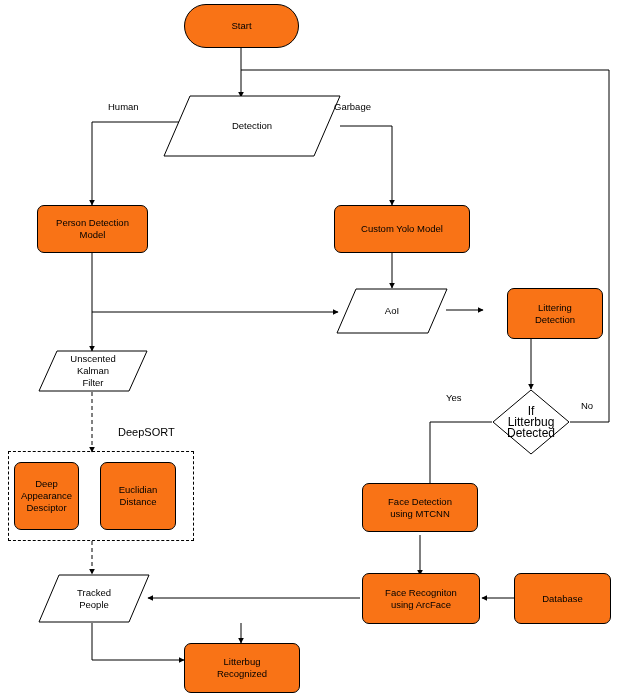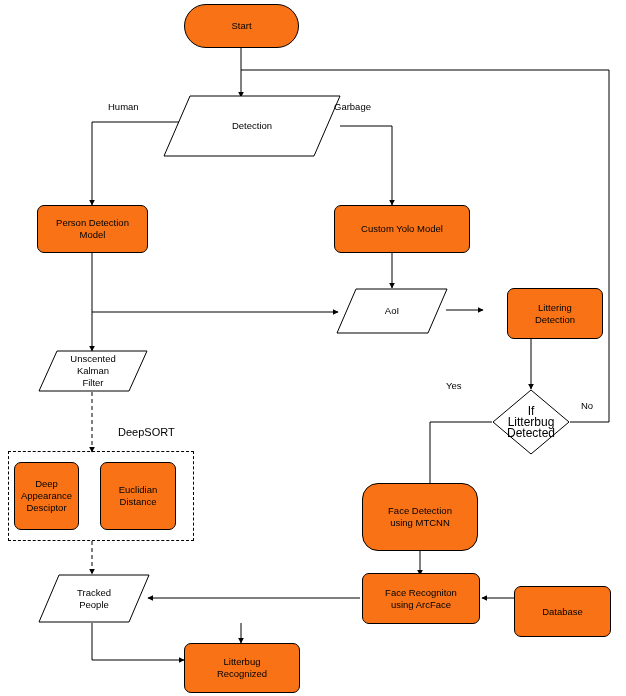--- a/index.html
+++ b/index.html
@@ -227,37 +227,37 @@
   </div>
 
   <div class="para-wrap" style="left:38px; top:574px; width:112px; height:49px;">
     <svg class="shape" width="112" height="49" viewBox="0 0 112 49">
       <polygon points="21,1 111,1 91,48 1,48" fill="#ffffff" stroke="#000000" stroke-width="1"></polygon>
     </svg>
     <span class="lbl">Tracked
 People</span>
   </div>
 
-  <div class="node rect" style="left:362px; top:483px; width:116px; height:68px;border-radius:16px;">
+  <div class="node rect" style="left:362px; top:483px; width:116px; height:49px;">
     <span class="lbl">Face Detection
 using MTCNN</span>
   </div>
 
   <div class="node rect" style="left:362px; top:573px; width:118px; height:51px;">
     <span class="lbl">Face Recogniton
 using ArcFace</span>
   </div>
 
-  <div class="node rect" style="left:514px; top:586px; width:97px; height:51px;">
+  <div class="node rect" style="left:514px; top:573px; width:97px; height:51px;">
     <span class="lbl">Database</span>
   </div>
 
   <div class="node rect" style="left:184px; top:643px; width:116px; height:50px;">
     <span class="lbl">Litterbug
 Recognized</span>
   </div>
 
   <div class="edge-label" style="left:108px; top:101px;">Human</div>
   <div class="edge-label" style="left:334px; top:101px;">Garbage</div>
-  <div class="edge-label" style="left:446px; top:380px;">Yes</div>
+  <div class="edge-label" style="left:446px; top:392px;">Yes</div>
   <div class="edge-label" style="left:581px; top:400px;">No</div>
 
 </div>
 
 </body></html>

